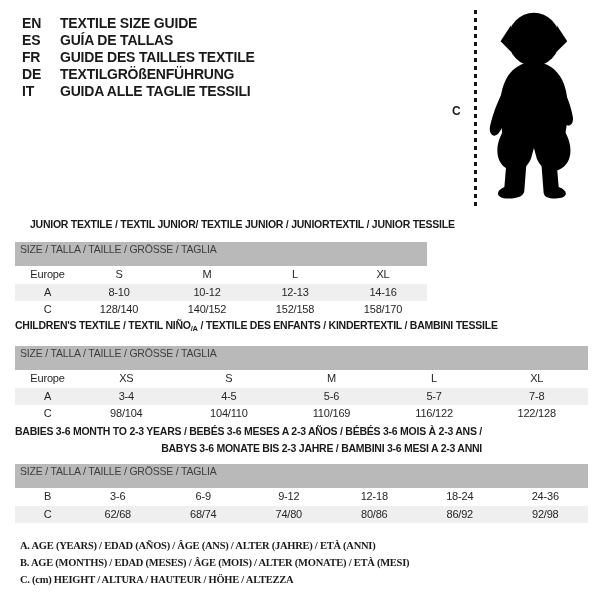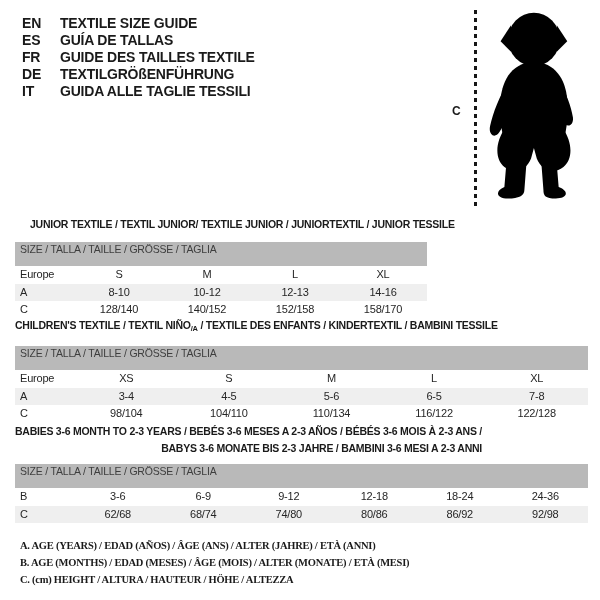--- a/index.html
+++ b/index.html
@@ -25,21 +25,21 @@
                letter-spacing:-0.25px; line-height:17px; white-space:nowrap; }
   .sub { font-size:7.5px; vertical-align:-2px; }
   .tbl { position:absolute; left:15px; }
   .t1 { width:412px; }
   .t23 { width:573px; }
   .size-band { height:24px; line-height:14px; background:#b9b9b9; color:#3e3e3e;
                font-size:10.5px; letter-spacing:-0.2px; padding-left:5px; }
   .trow { display:flex; height:17.5px; line-height:17.5px; font-size:11px;
           letter-spacing:-0.2px; color:#262626; }
   .trow.alt { background:#efefef; }
-  .row-label { width:60px; padding-left:5px; }
+  .row-label { width:60px; padding-left:5px;text-align:center; }
   .cell { flex:1; text-align:center; }
 
   
   .footnotes { position:absolute; left:20px; top:537px; }
   .footnote { height:17px; line-height:17px; font-size:10.5px; font-weight:bold;
               letter-spacing:-0.25px; white-space:nowrap;font-family:Liberation Serif, serif; }
 </style>
 </head>
 <body>
 
@@ -117,28 +117,28 @@
     <span class="cell">S</span>
     <span class="cell">M</span>
     <span class="cell">L</span>
     <span class="cell">XL</span>
   </div>
   <div class="trow alt">
     <span class="row-label">A</span>
     <span class="cell">3-4</span>
     <span class="cell">4-5</span>
     <span class="cell">5-6</span>
-    <span class="cell">6-5</span>
+    <span class="cell">5-7</span>
     <span class="cell">7-8</span>
   </div>
   <div class="trow">
     <span class="row-label">C</span>
     <span class="cell">98/104</span>
     <span class="cell">104/110</span>
-    <span class="cell">110/134</span>
+    <span class="cell">110/169</span>
     <span class="cell">116/122</span>
     <span class="cell">122/128</span>
   </div>
 </div>
 
 <div class="tbl-title" style="top:423px;text-align:right;">
   <div>BABIES 3-6 MONTH TO 2-3 YEARS / BEBÉS 3-6 MESES A 2-3 AÑOS / BÉBÉS 3-6 MOIS À 2-3 ANS /</div>
   <div>BABYS 3-6 MONATE BIS 2-3 JAHRE / BAMBINI 3-6 MESI A 2-3 ANNI</div>
 </div>
 <div class="tbl t23" style="top:464px;">

